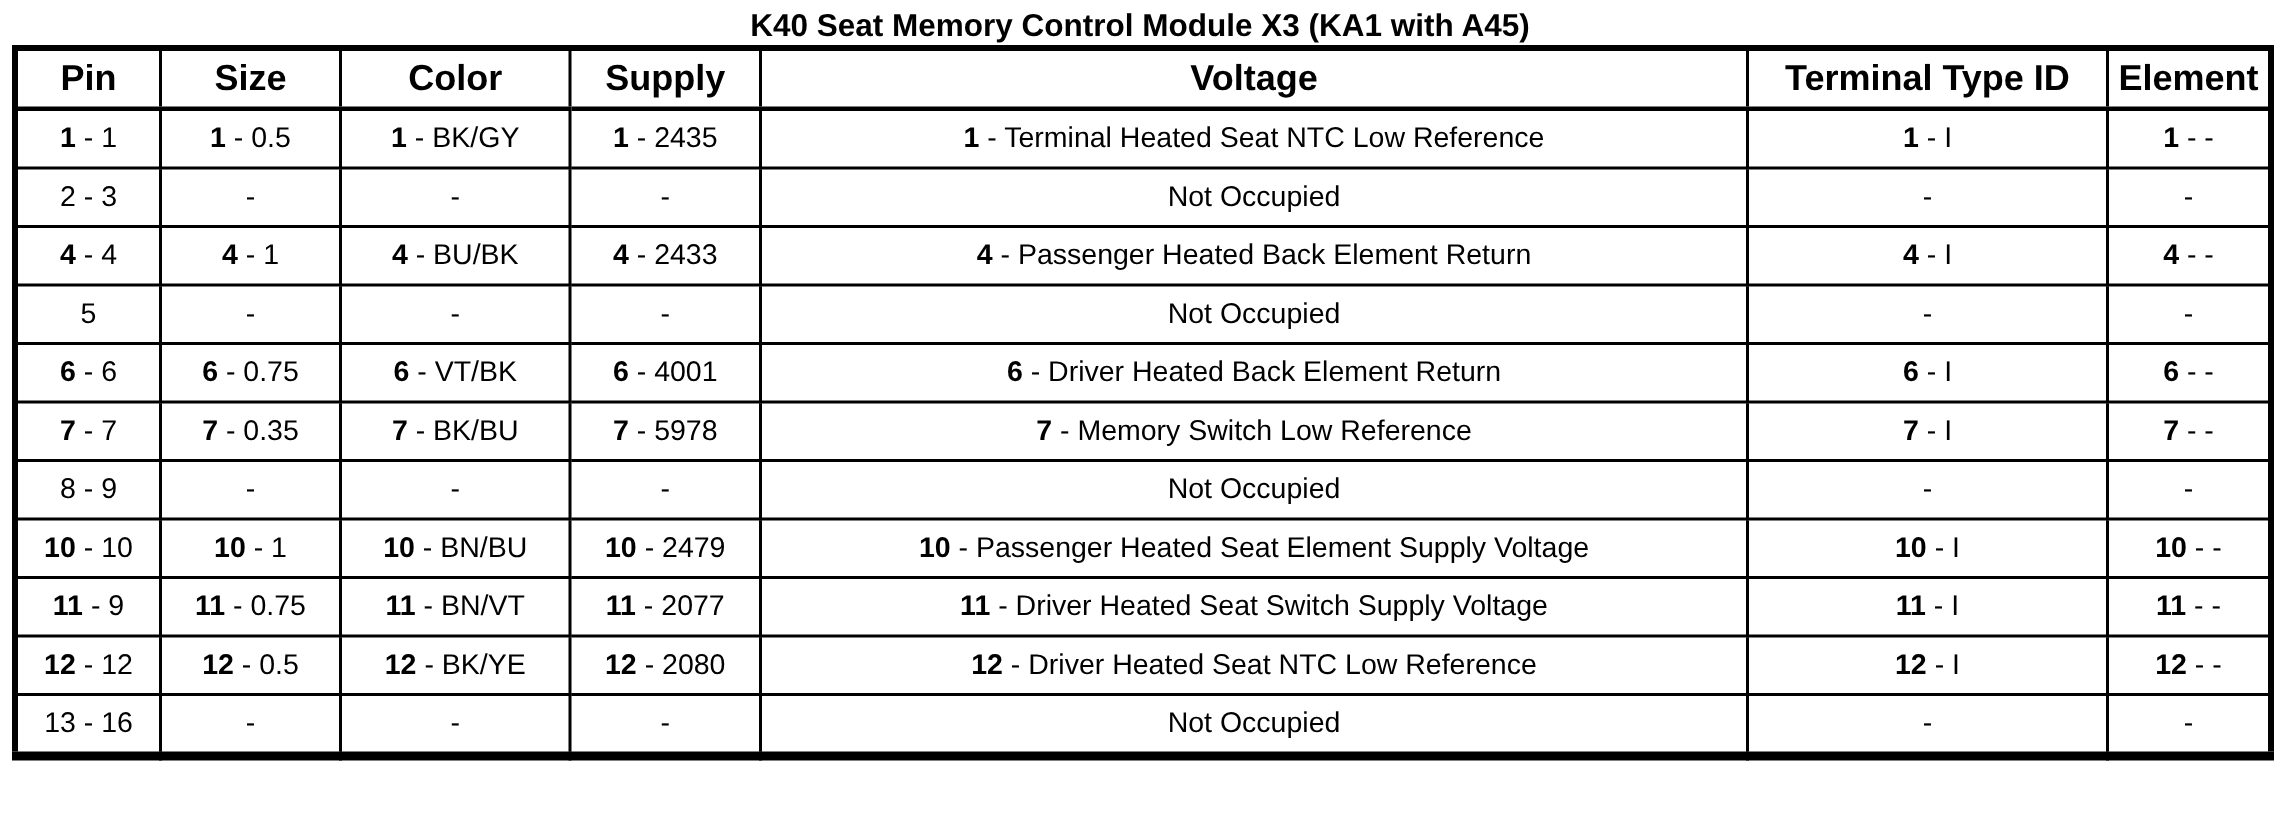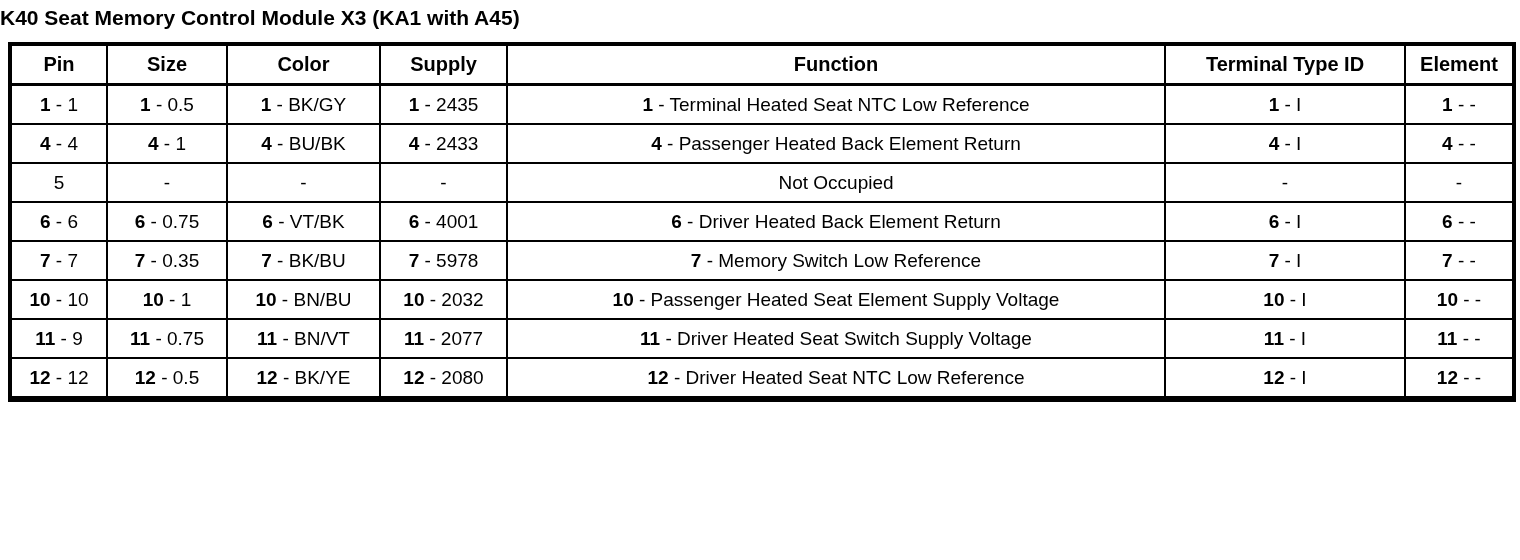--- a/index.html
+++ b/index.html
@@ -10,24 +10,24 @@
     color: #000000;
   }
   .page {
     width: 1520px;
     height: 560px;
     background: #ffffff;
     overflow: hidden;
     box-sizing: border-box;
   }
   .title {
-    text-align: left;
+    text-align: center;
     font-size: 21px;
     font-weight: bold;
-    margin: 6px 0 12px 0;
+    margin: 6px 0 0 0;
     letter-spacing: 0px;
   }
   table.pinout {
     border-collapse: collapse;
     table-layout: fixed;
     width: 1504px;
     margin-left: 8px;
     border: 4px solid #000000;
     border-bottom-width: 6px;
   }
@@ -45,21 +45,21 @@
     vertical-align: middle;
     height: 37px;
     font-size: 19px;
     padding: 0 4px;
     overflow: hidden;
     white-space: nowrap;
   }
   table.pinout thead th {
     font-weight: bold;
     border-bottom-width: 3px;
-    font-size: 20px;
+    font-size: 24px;
   }
   td .b { font-weight: bold; }
 </style>
 </head>
 <body>
 
 <div class="page">
   <div class="title">K40 Seat Memory Control Module X3 (KA1 with A45)</div>
 
   <table class="pinout">
@@ -71,34 +71,43 @@
       <col class="c-function">
       <col class="c-ttid">
       <col class="c-option">
     </colgroup>
     <thead>
       <tr id="header-row">
           <th>Pin</th>
           <th>Size</th>
           <th>Color</th>
           <th>Supply</th>
-          <th>Function</th>
+          <th>Voltage</th>
           <th>Terminal Type ID</th>
           <th>Element</th>
         </tr>
     </thead>
     <tbody id="table-body">
         <tr>
           <td><span class="b">1</span><span> - 1</span></td>
           <td><span class="b">1</span><span> - 0.5</span></td>
           <td><span class="b">1</span><span> - BK/GY</span></td>
           <td><span class="b">1</span><span> - 2435</span></td>
           <td><span class="b">1</span><span> - Terminal Heated Seat NTC Low Reference</span></td>
           <td><span class="b">1</span><span> - I</span></td>
           <td><span class="b">1</span><span> - -</span></td>
+        </tr>
+        <tr>
+          <td><span>2 - 3</span></td>
+          <td><span>-</span></td>
+          <td><span>-</span></td>
+          <td><span>-</span></td>
+          <td><span>Not Occupied</span></td>
+          <td><span>-</span></td>
+          <td><span>-</span></td>
         </tr>
         <tr>
           <td><span class="b">4</span><span> - 4</span></td>
           <td><span class="b">4</span><span> - 1</span></td>
           <td><span class="b">4</span><span> - BU/BK</span></td>
           <td><span class="b">4</span><span> - 2433</span></td>
           <td><span class="b">4</span><span> - Passenger Heated Back Element Return</span></td>
           <td><span class="b">4</span><span> - I</span></td>
           <td><span class="b">4</span><span> - -</span></td>
         </tr>
@@ -123,24 +132,33 @@
         <tr>
           <td><span class="b">7</span><span> - 7</span></td>
           <td><span class="b">7</span><span> - 0.35</span></td>
           <td><span class="b">7</span><span> - BK/BU</span></td>
           <td><span class="b">7</span><span> - 5978</span></td>
           <td><span class="b">7</span><span> - Memory Switch Low Reference</span></td>
           <td><span class="b">7</span><span> - I</span></td>
           <td><span class="b">7</span><span> - -</span></td>
         </tr>
         <tr>
+          <td><span>8 - 9</span></td>
+          <td><span>-</span></td>
+          <td><span>-</span></td>
+          <td><span>-</span></td>
+          <td><span>Not Occupied</span></td>
+          <td><span>-</span></td>
+          <td><span>-</span></td>
+        </tr>
+        <tr>
           <td><span class="b">10</span><span> - 10</span></td>
           <td><span class="b">10</span><span> - 1</span></td>
           <td><span class="b">10</span><span> - BN/BU</span></td>
-          <td><span class="b">10</span><span> - 2032</span></td>
+          <td><span class="b">10</span><span> - 2479</span></td>
           <td><span class="b">10</span><span> - Passenger Heated Seat Element Supply Voltage</span></td>
           <td><span class="b">10</span><span> - I</span></td>
           <td><span class="b">10</span><span> - -</span></td>
         </tr>
         <tr>
           <td><span class="b">11</span><span> - 9</span></td>
           <td><span class="b">11</span><span> - 0.75</span></td>
           <td><span class="b">11</span><span> - BN/VT</span></td>
           <td><span class="b">11</span><span> - 2077</span></td>
           <td><span class="b">11</span><span> - Driver Heated Seat Switch Supply Voltage</span></td>
@@ -149,15 +167,24 @@
         </tr>
         <tr>
           <td><span class="b">12</span><span> - 12</span></td>
           <td><span class="b">12</span><span> - 0.5</span></td>
           <td><span class="b">12</span><span> - BK/YE</span></td>
           <td><span class="b">12</span><span> - 2080</span></td>
           <td><span class="b">12</span><span> - Driver Heated Seat NTC Low Reference</span></td>
           <td><span class="b">12</span><span> - I</span></td>
           <td><span class="b">12</span><span> - -</span></td>
         </tr>
+        <tr>
+          <td><span>13 - 16</span></td>
+          <td><span>-</span></td>
+          <td><span>-</span></td>
+          <td><span>-</span></td>
+          <td><span>Not Occupied</span></td>
+          <td><span>-</span></td>
+          <td><span>-</span></td>
+        </tr>
       </tbody>
   </table>
 </div>
 
 </body></html>

